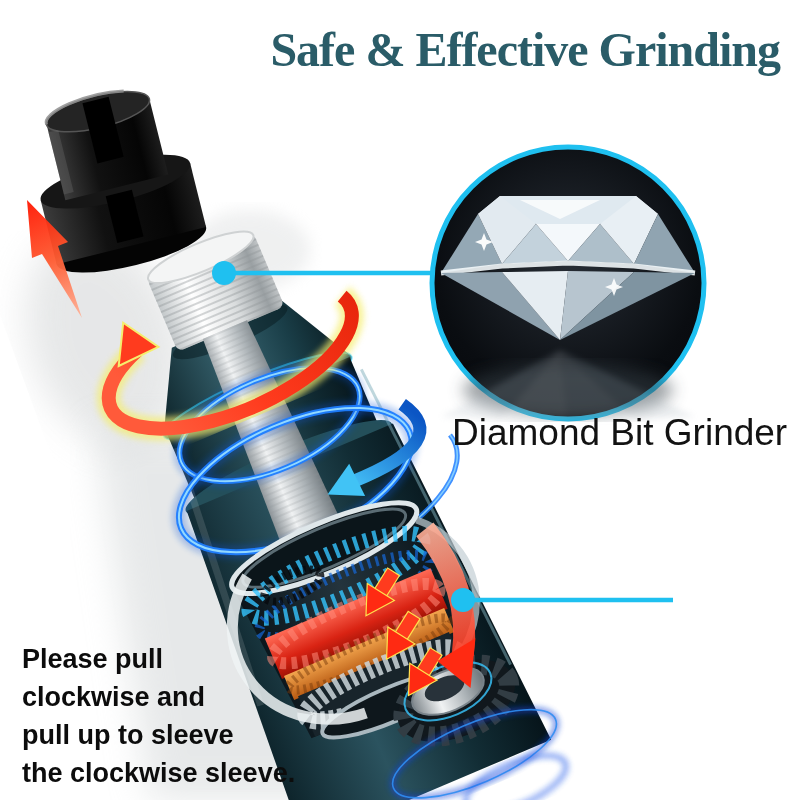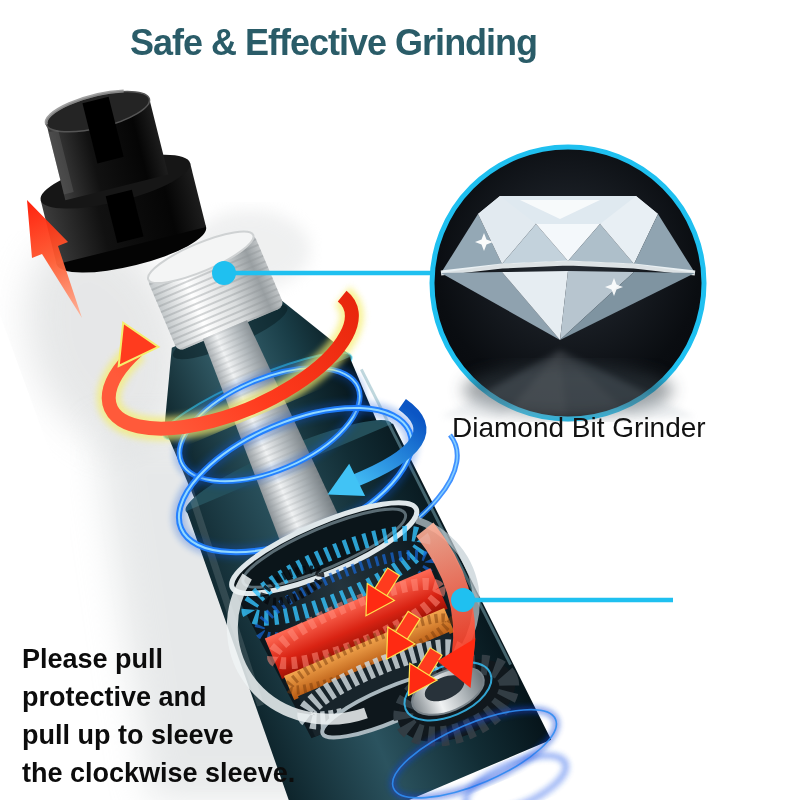--- a/index.html
+++ b/index.html
@@ -1,21 +1,21 @@
 <!DOCTYPE html>
 <html style="--title-color: #2a5c68; --accent-cyan: #1fc0f0; --text-color: #121212; --body-teal: #16333b; --arrow-red: #ff2000; --ring-blue: #1e7dff;"><head>
 <meta charset="utf-8">
 <style>
   html,body{margin:0;padding:0;background:#ffffff;}
   #stage{position:relative;width:800px;height:800px;overflow:hidden;background:#ffffff;
          font-family:"Liberation Sans", sans-serif;}
   #art{position:absolute;inset:0;}
-  .title{position:absolute;top:22px;left:130px;width:650px;text-align:left;
-         font-size:36px;font-weight:700;letter-spacing:-1px;color:var(--title-color,#2a5c68);}
-  .label{position:absolute;color:var(--text-color,#121212);font-size:28px;font-weight:400;white-space:nowrap;text-align:right;}
+  .title{position:absolute;top:22px;left:130px;width:650px;text-align:right;
+         font-size:48px;font-weight:700;letter-spacing:-1px;color:var(--title-color,#2a5c68);font-family:Liberation Serif, serif;}
+  .label{position:absolute;color:var(--text-color,#121212);font-size:37px;font-weight:400;white-space:nowrap;text-align:right;}
   #diamond-label{left:452px;top:412px;}
   #motor-label{left:524px;top:608px;}
   .instructions{position:absolute;left:22px;top:640px;font-size:27px;font-weight:700;
                 line-height:38px;color:#0c0c0c;}
   .accent-fill{fill:var(--accent-cyan,#1fc0f0);}
   .accent-stroke{stroke:var(--accent-cyan,#1fc0f0);}
 </style>
 </head>
 <body>
 
@@ -266,18 +266,18 @@
   </g>
 </svg>
 
 <div class="title">Safe &amp; Effective Grinding</div>
 
 <div class="label" id="diamond-label">Diamond Bit Grinder</div>
 
 
 <div class="instructions">
   <div>Please pull</div>
-  <div>protective and</div>
+  <div>clockwise and</div>
   <div>pull up to sleeve</div>
   <div>the clockwise sleeve.</div>
 </div>
 
 </div>
 
 </body></html>

